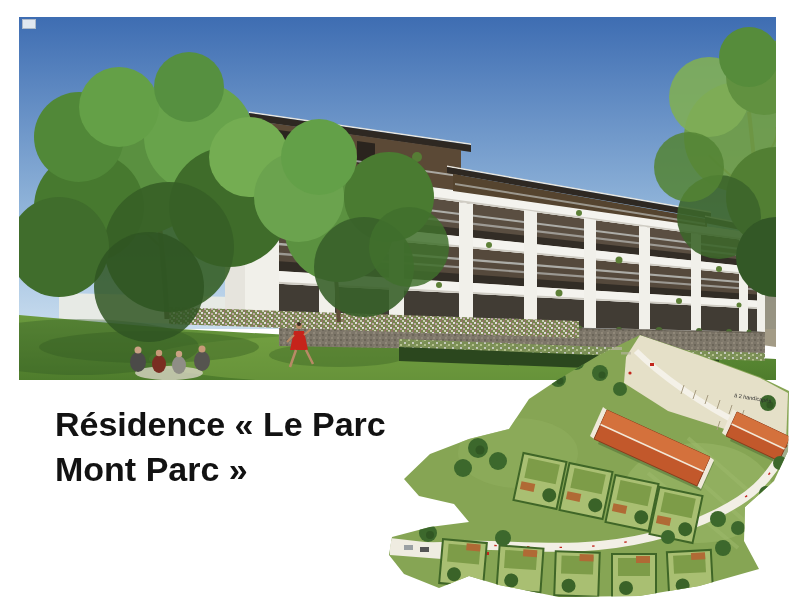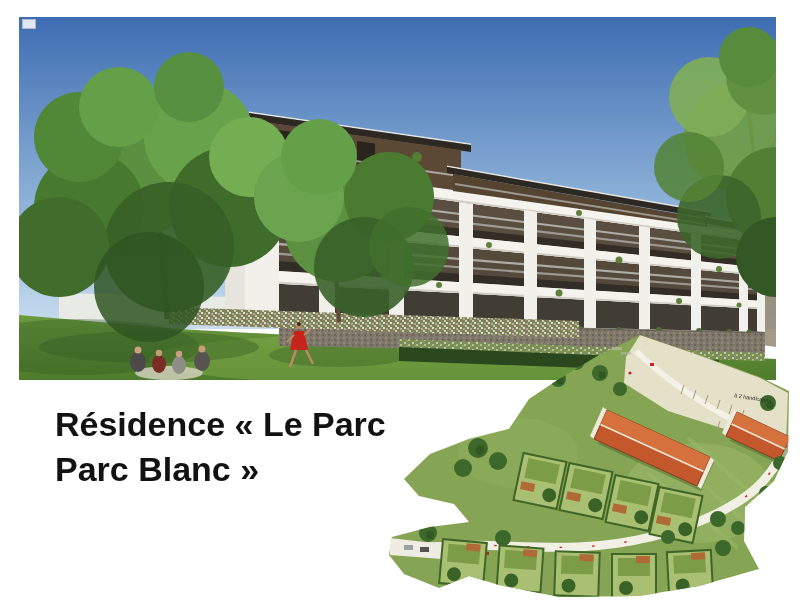--- a/index.html
+++ b/index.html
@@ -212,21 +212,21 @@
         <polygon points="275,314 285,314 289,333 271,333" fill="#c6231b"></polygon>
         <path d="M277,333 L271,350 M287,333 L294,347" stroke="#b98a66" stroke-width="2.5" fill="none"></path>
         <path d="M275,318 L268,325 M285,318 L292,312" stroke="#b98a66" stroke-width="2" fill="none"></path>
       </g>
     </svg>
     <div class="corner-box"></div>
   </div>
 
   <div class="caption">
     <div>Résidence « Le Parc</div>
-    <div>Parc Blanc »</div>
+    <div>Mont Parc »</div>
   </div>
 
   <div class="siteplan">
     <svg viewBox="0 0 424 266" preserveAspectRatio="none">
       <defs>
         <clipPath id="blobClip">
           <path d="M272,2 L332,22 L392,44 L421,58 L420,118 L406,148 L377,174 L376,208 L391,236 L331,253 L271,263 L191,264 L131,252 L101,243 L71,255 L36,241 L21,222 L24,204 L62,194 L101,189 L86,171 L51,163 L36,146 L62,121 L101,106 L141,96 L161,66 L191,46 L231,22 Z"></path>
         </clipPath>
       </defs>
 

